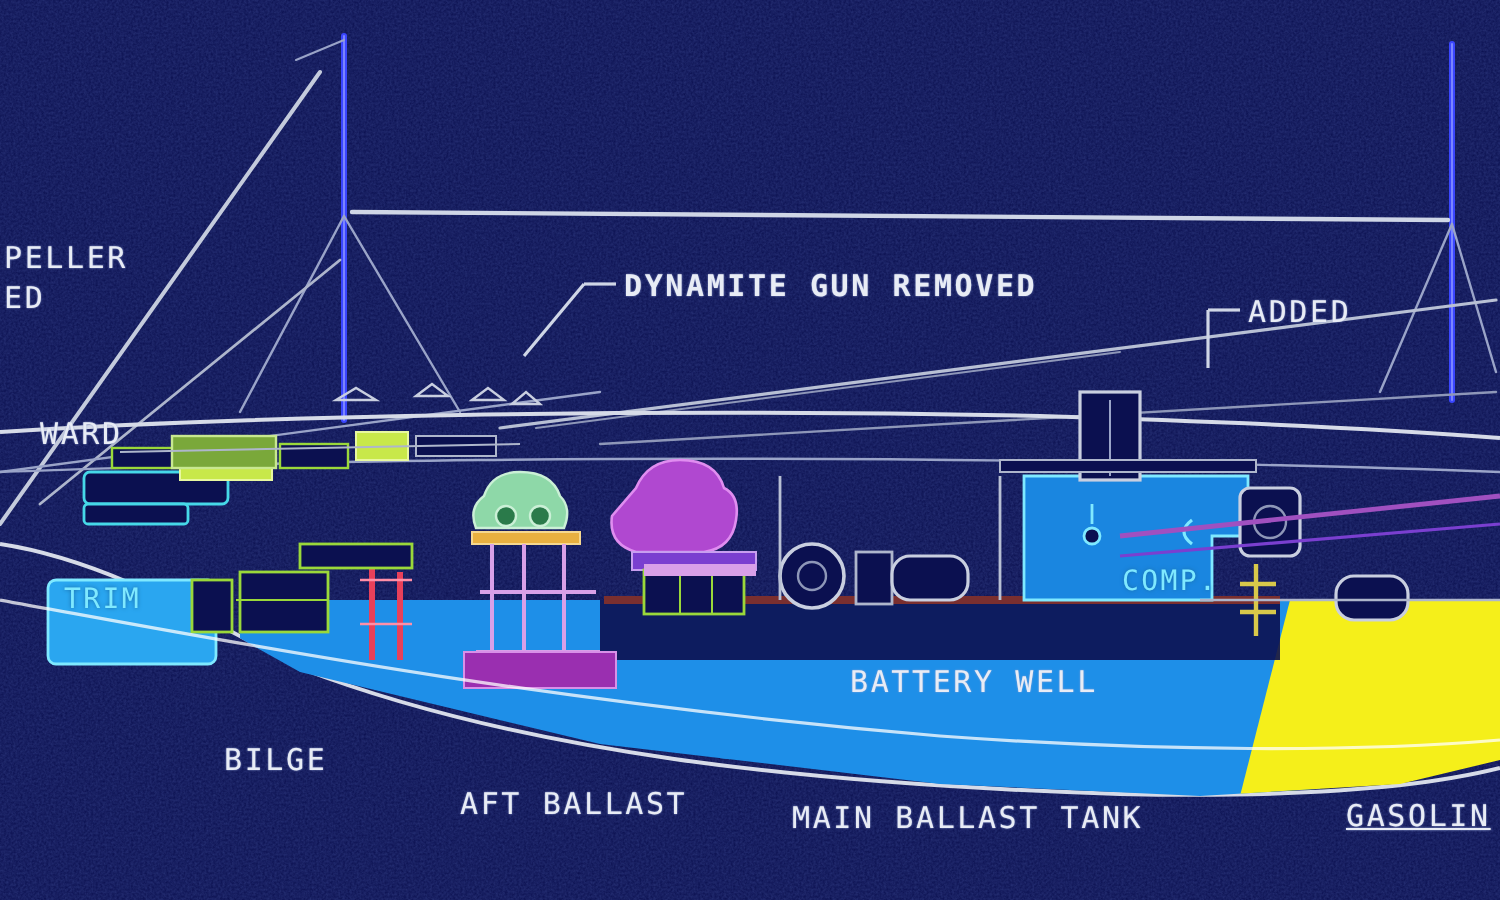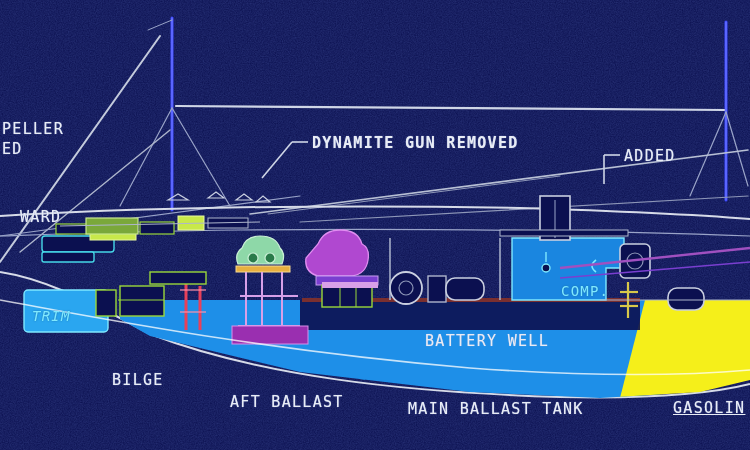--- a/index.html
+++ b/index.html
@@ -218,22 +218,22 @@
 
   </svg>
 
   <div class="lbl" style="left:2px;  top:120px;">PELLER</div>
   <div class="lbl" style="left:2px;  top:140px;">ED</div>
   <div class="lbl" style="left:20px;  top:160px;margin-top:48px;">WARD</div>
 
   <div class="lbl" style="left:312px; top:134px;font-weight:bold;">DYNAMITE GUN REMOVED</div>
   <div class="lbl" style="left:624px; top:147px;">ADDED</div>
 
-  <div class="lbl tank" style="left:32px;  top:308px;font-style:italic;">TRIM</div>
+  <div class="lbl tank" style="left:32px;  top:292px;">TRIM</div>
   <div class="lbl tank" style="left:521px; top:283px;margin-left:40px;">COMP.</div>
 
   <div class="lbl" style="left:112px; top:371px;">BILGE</div>
   <div class="lbl" style="left:425px; top:332px;">BATTERY WELL</div>
   <div class="lbl" style="left:230px; top:393px;">AFT BALLAST</div>
-  <div class="lbl" style="left:408px; top:400px;">MAIN BALLAST TANK</div>
+  <div class="lbl" style="left:396px; top:400px;">MAIN BALLAST TANK</div>
   <div class="lbl" style="left:673px; top:399px;text-decoration:underline;">GASOLIN</div>
 
 </div>
 
 </body></html>

